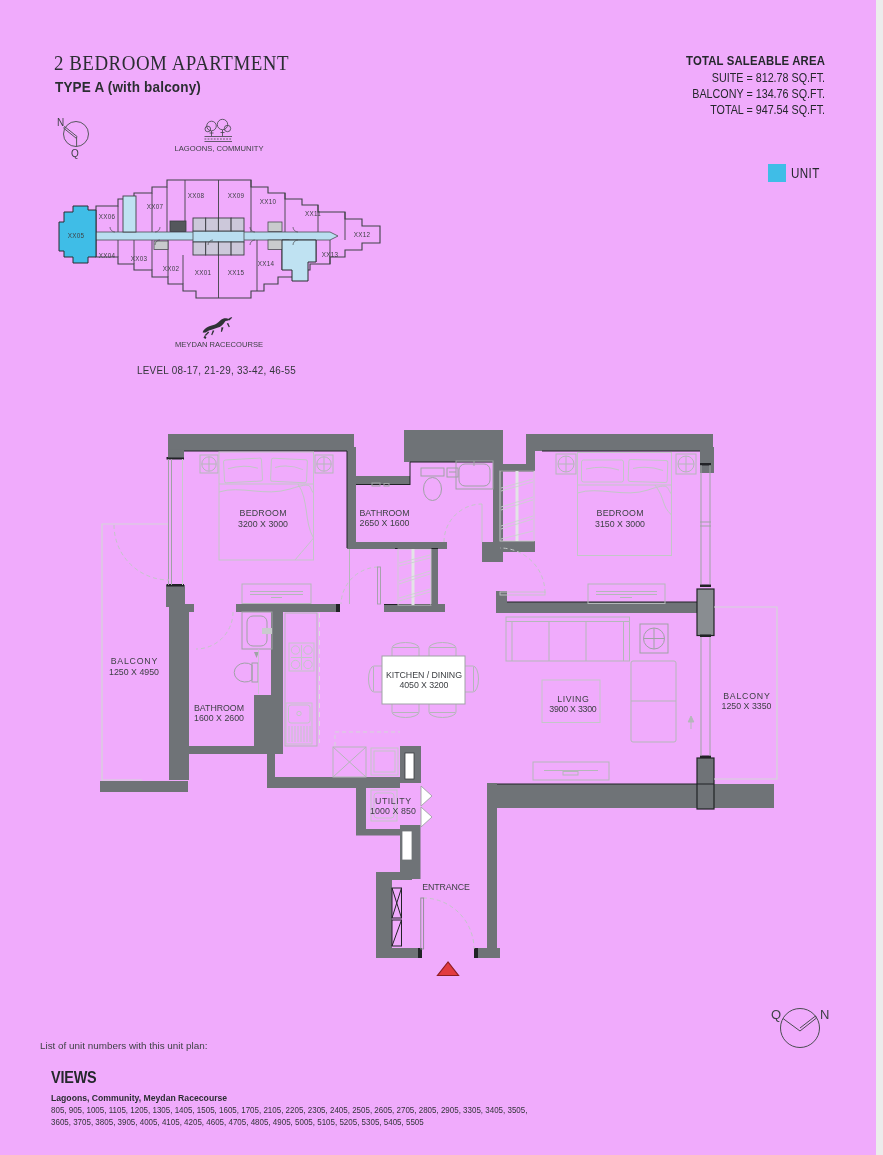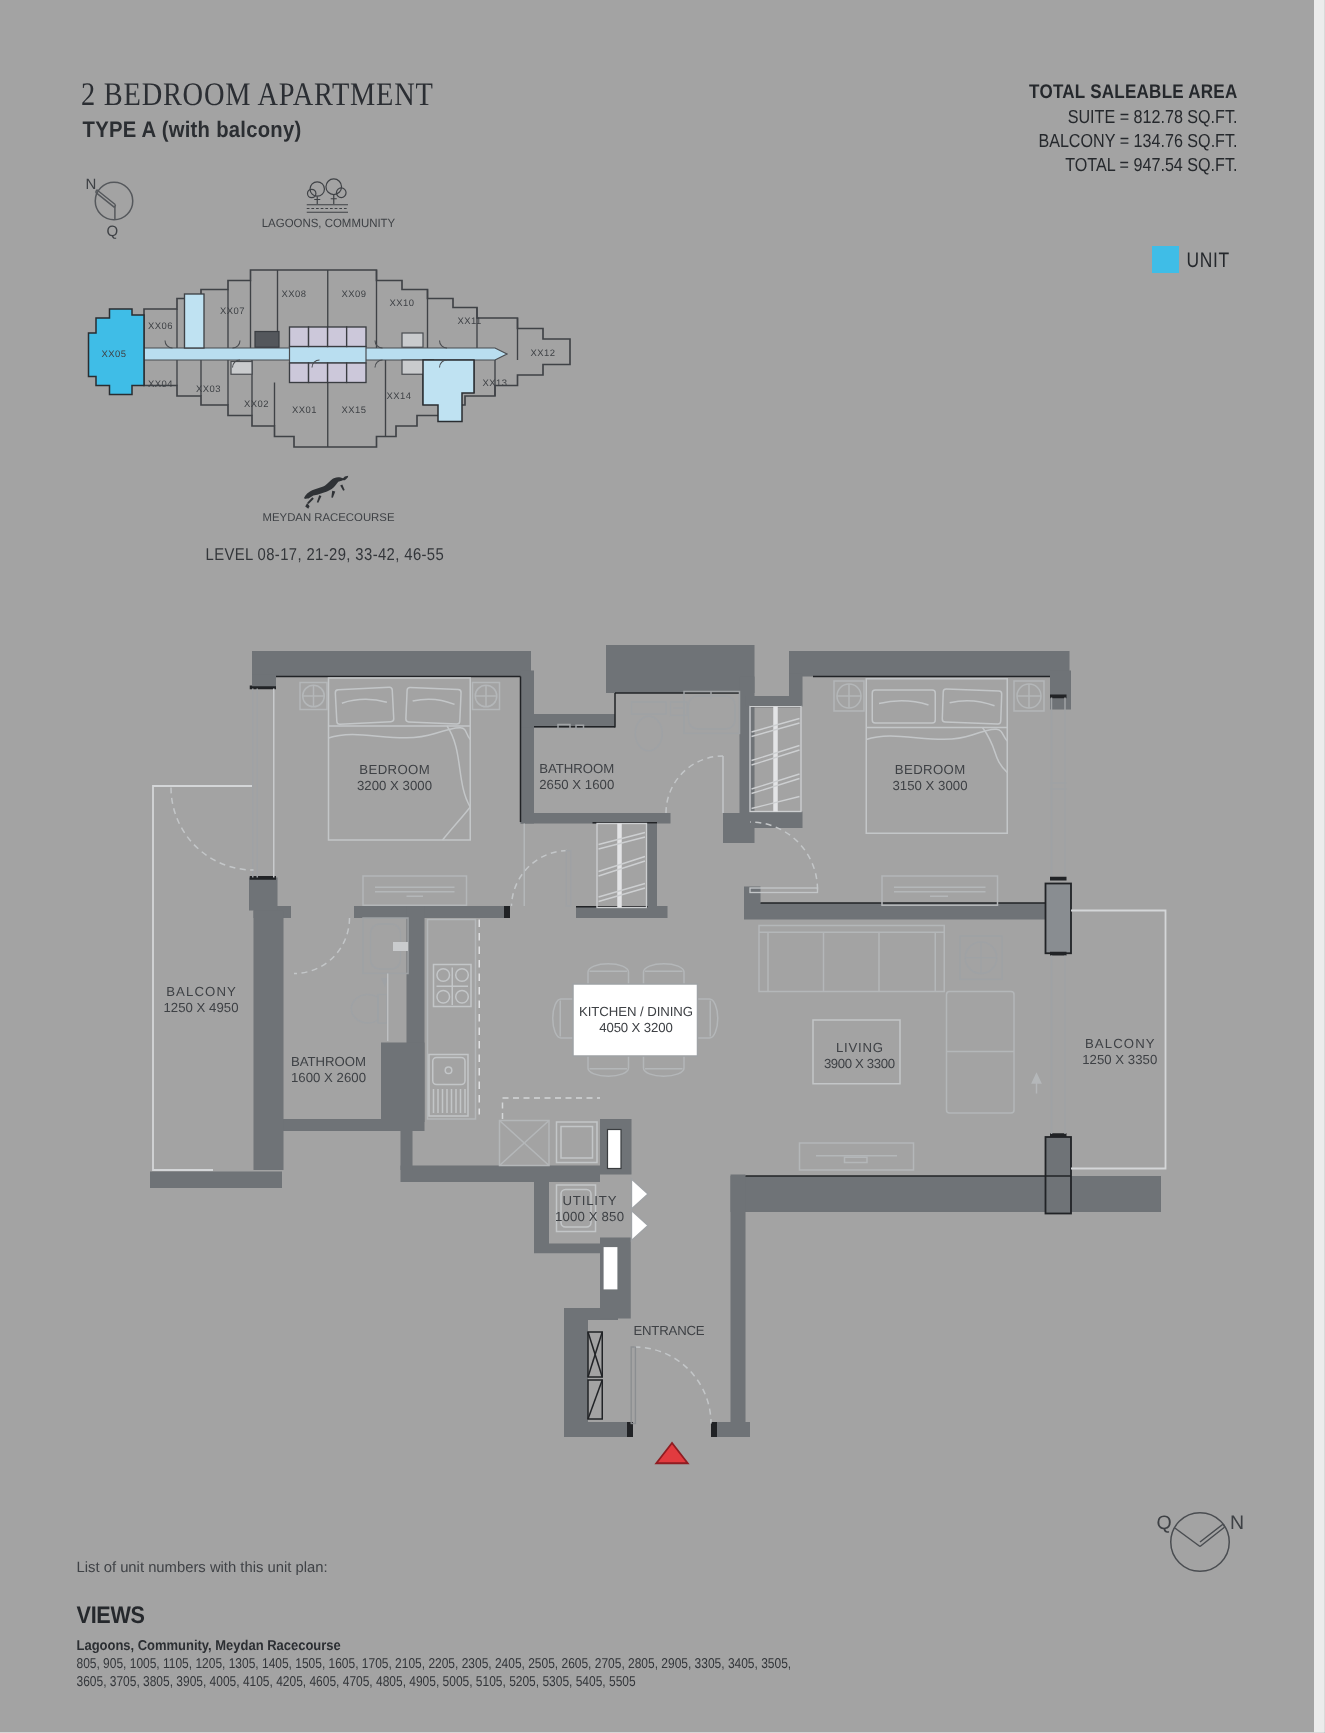--- a/index.html
+++ b/index.html
@@ -1,16 +1,16 @@
 <!DOCTYPE html>
 <html><head>
 <meta charset="utf-8">
 <style>
   html,body{margin:0;padding:0;background:#ffffff;}
-  #page{position:relative;width:883px;height:1155px;background:#a3a3a3;overflow:hidden;
+  #page{position:relative;width:883px;height:1155px;background:#f0abfc;overflow:hidden;
         font-family:"Liberation Sans",sans-serif;}
   .abs{position:absolute;}
   svg text{font-family:"Liberation Sans",sans-serif;fill:#3e4145;}
 </style>
 </head>
 <body>
 <div id="page">
 
   <div class="abs" style="left:876px;top:0;width:7px;height:1155px;background:#ececec;"></div>
 
@@ -24,21 +24,21 @@
     <div style="font-size:12.5px;margin-top:2px;">BALCONY = 134.76 SQ.FT.</div>
     <div style="font-size:12.5px;margin-top:2px;">TOTAL = 947.54 SQ.FT.</div>
   </div>
 
   <div class="abs" style="left:768px;top:164px;width:18px;height:18px;background:#3fbde7;"></div>
 
   <div class="abs" style="left:791px;top:165px;font-size:14px;letter-spacing:0.5px;color:#25282c;transform:scaleX(0.83);transform-origin:left;">UNIT</div>
 
   <div class="abs" style="left:137px;top:364px;font-size:11.5px;letter-spacing:0.3px;color:#33363a;transform:scaleX(0.86);transform-origin:left;">LEVEL 08-17, 21-29, 33-42, 46-55</div>
 
-  <div class="abs" style="left:51px;top:1040px;font-size:9.9px;color:#3f4246;">List of unit numbers with this unit plan:</div>
+  <div class="abs" style="left:40px;top:1040px;font-size:9.9px;color:#3f4246;">List of unit numbers with this unit plan:</div>
 
   <div class="abs" style="left:51px;top:1069px;font-size:16px;font-weight:700;letter-spacing:-0.2px;color:#25282c;transform:scaleX(0.9);transform-origin:left;">VIEWS</div>
 
   <div class="abs" style="left:51px;top:1092px;font-size:9.5px;font-weight:700;color:#2b2e32;transform:scaleX(0.91);transform-origin:left;">Lagoons, Community, Meydan Racecourse</div>
 
   <div class="abs" style="left:51px;top:1103.5px;font-size:9.5px;color:#33363a;transform:scaleX(0.84);transform-origin:left;">805, 905, 1005, 1105, 1205, 1305, 1405, 1505, 1605, 1705, 2105, 2205, 2305, 2405, 2505, 2605, 2705, 2805, 2905, 3305, 3405, 3505,</div>
 
   <div class="abs" style="left:51px;top:1115.5px;font-size:9.5px;color:#33363a;transform:scaleX(0.84);transform-origin:left;">3605, 3705, 3805, 3905, 4005, 4105, 4205, 4605, 4705, 4805, 4905, 5005, 5105, 5205, 5305, 5405, 5505</div>
 
   <svg class="abs" style="left:0;top:0;" width="883" height="1155" viewBox="0 0 883 1155">

